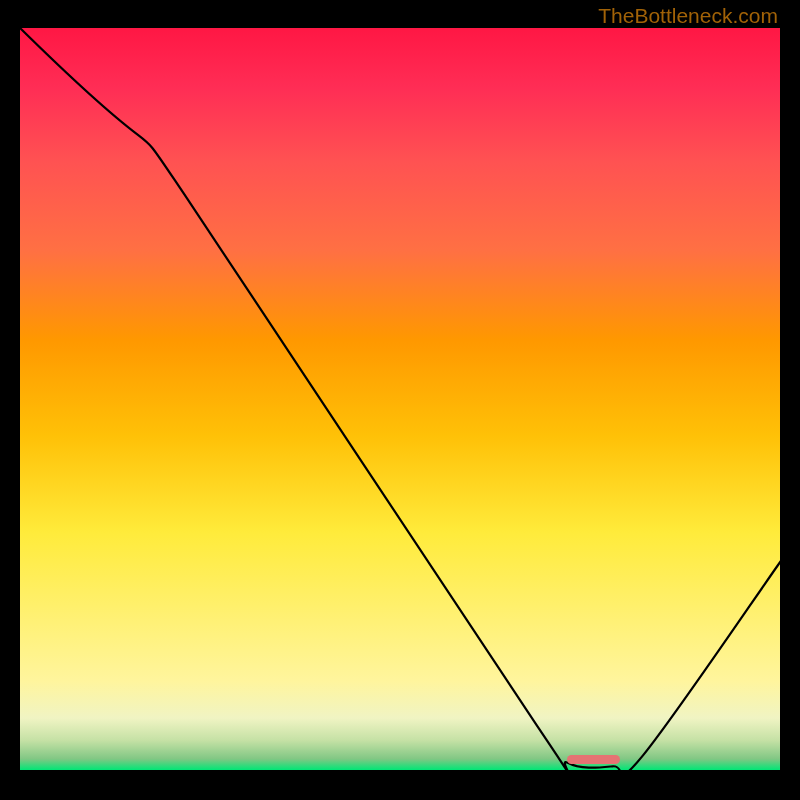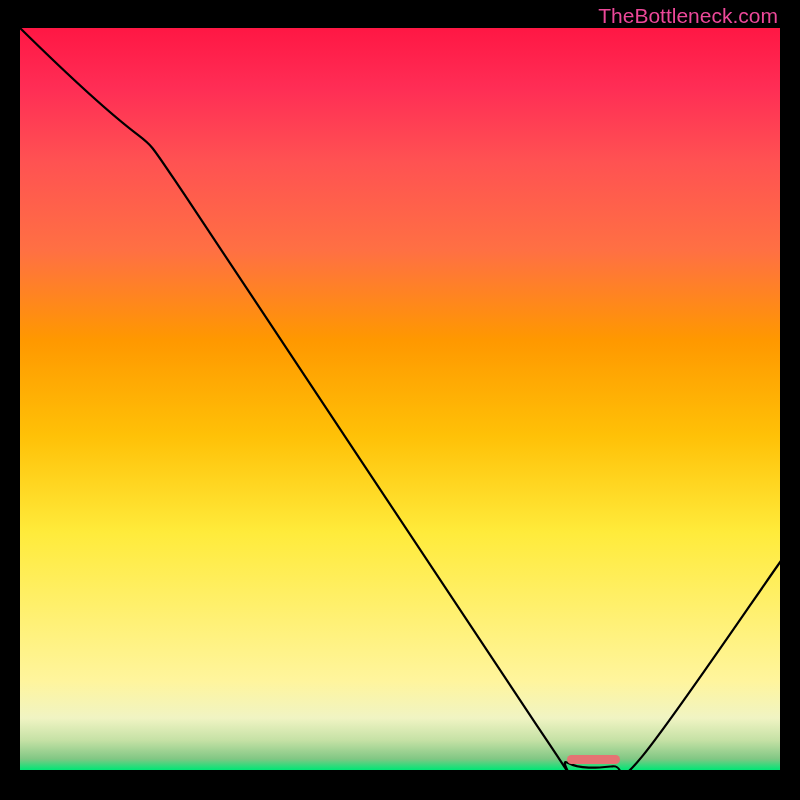--- a/index.html
+++ b/index.html
@@ -22,21 +22,21 @@
     position: absolute;
     left: 0;
     top: 0;
     width: 100%;
     height: 100%;
   }
   .attribution {
     position: absolute;
     top: 4px;
     right: 22px;
-    color: #ec4899;
+    color: #a16207;
     font-size: 21px;
     font-weight: 500;
   }
   .curve-svg {
     position: absolute;
     left: 0;
     top: 0;
     width: 100%;
     height: 100%;
     pointer-events: none;

